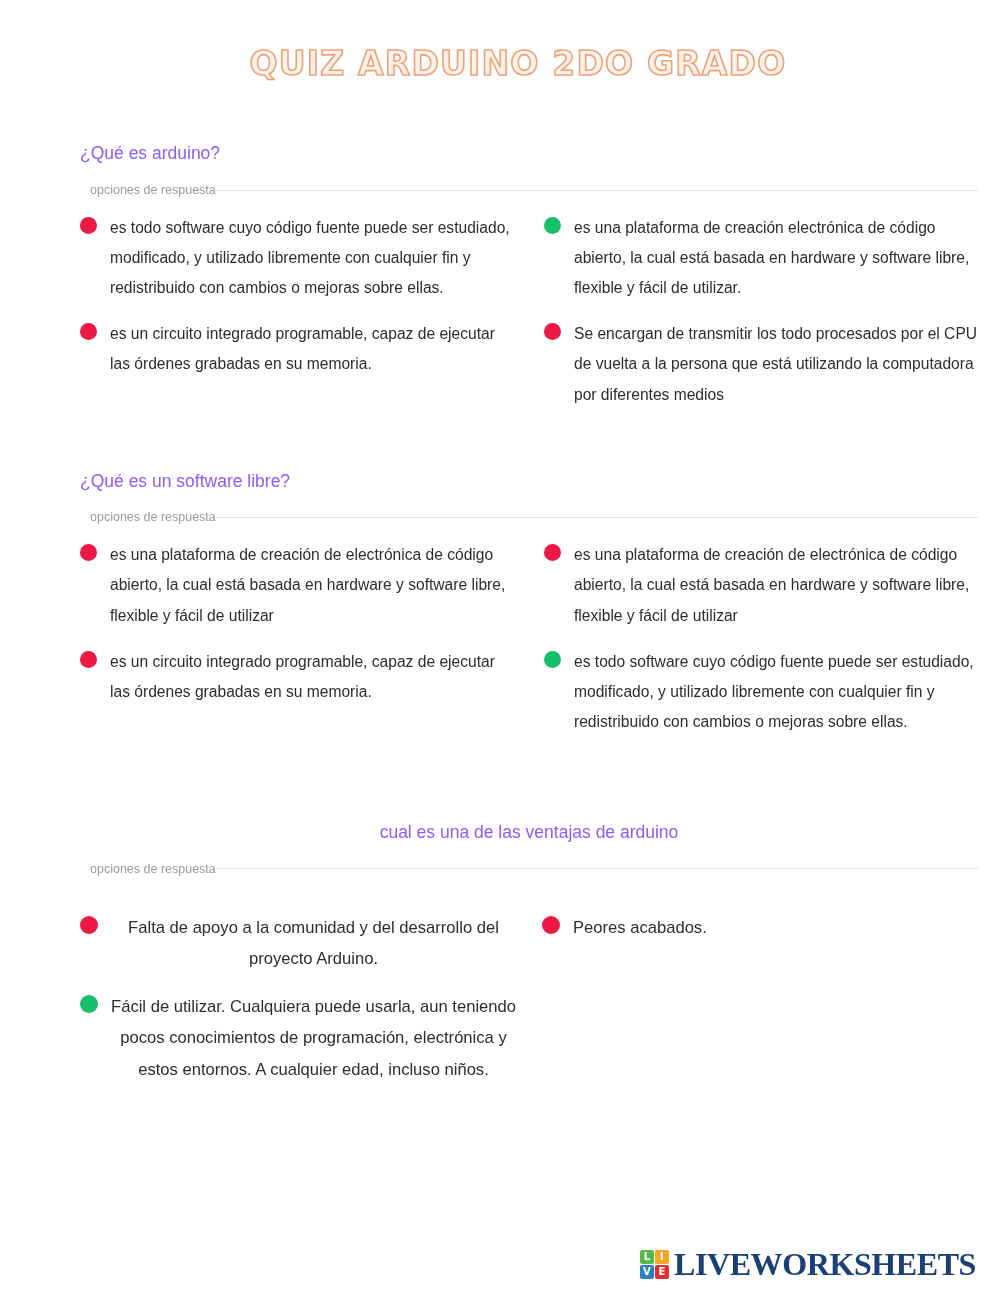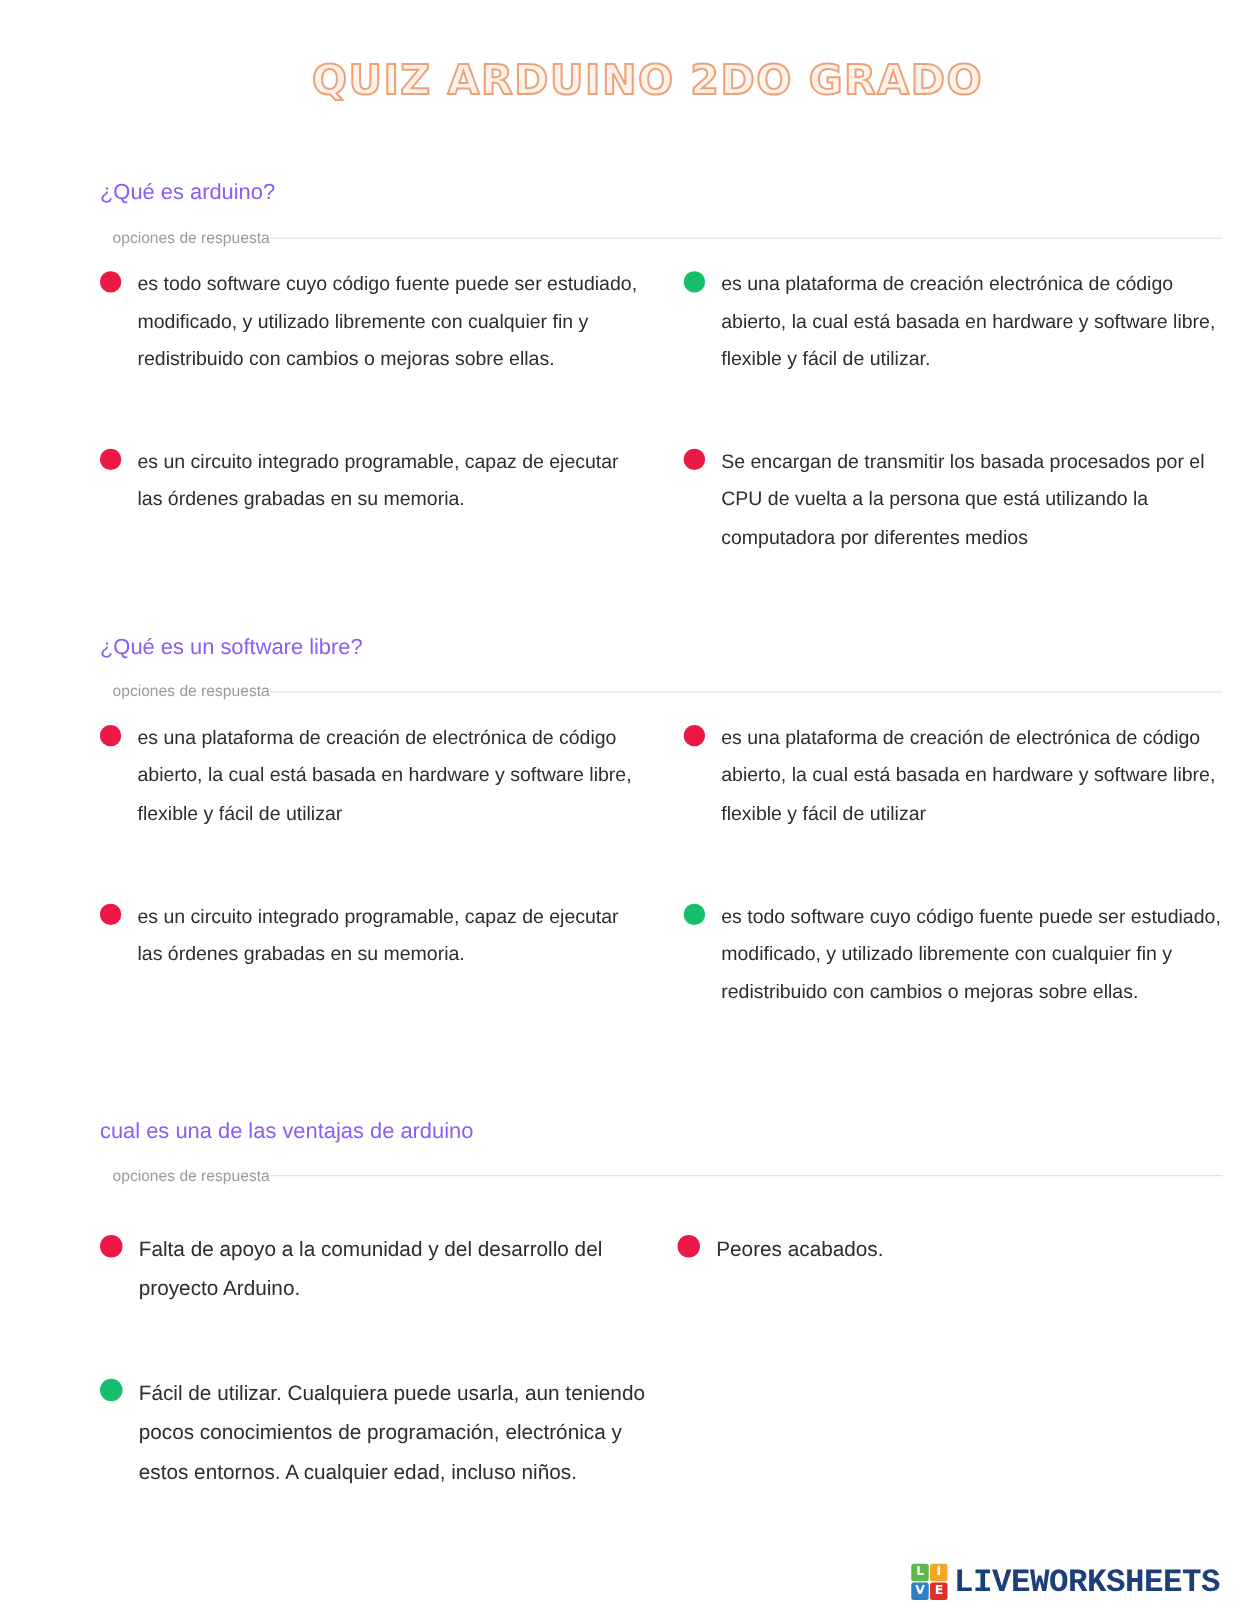--- a/index.html
+++ b/index.html
@@ -69,21 +69,20 @@
     height: 1px;
     background: #e3e3e3;
   }
 
   .options-grid {
     display: grid;
     grid-template-columns: 1fr 1fr;
     column-gap: 30px;
     row-gap: 0px;
     margin-top: 16px;
-    gap: 36px;
   }
 
   .option {
     display: flex;
     align-items: flex-start;
     gap: 13px;
     padding: 0 0 16px 0;
   }
 
   .bullet {
@@ -103,21 +102,21 @@
     font-family: "Liberation Sans", sans-serif;
   }
 
   
   .block-large .option-text { font-size: 16.6px; line-height: 1.9; }
   .block-large .bullet { width: 18px; height: 18px; }
   .block-large .options-grid { column-gap: 26px; margin-top: 36px; }
 
   .q1 { margin-top: 60px; }
   .q2 { margin-top: 44px; }
-  .q3 { margin-top: 68px; }
+  .q3 { margin-top: 68px; text-align: center; }
 
   
   .footer {
     position: absolute;
     right: 24px;
     bottom: 14px;
     display: flex;
     align-items: center;
     gap: 5px;
   }
@@ -137,22 +136,22 @@
     color: #ffffff;
     border-radius: 2px;
     line-height: 1;
   }
   .tile-l { background: #5cb84a; }
   .tile-i { background: #f5a623; }
   .tile-v { background: #2f7fc4; }
   .tile-e { background: #e0302e; }
 
   .logo-word {
-    font-family: Liberation Mono, monospace;
-    font-size: 26px;
+    font-family: Liberation Serif, serif;
+    font-size: 32px;
     font-weight: bold;
     color: #1c3f78;
     letter-spacing: -0.4px;
     line-height: 1;
   }
 </style>
 </head>
 <body>
 
 <div class="title-wrap">
@@ -177,21 +176,21 @@
       <div class="option">
         <span class="bullet green"></span>
         <span class="option-text">es una plataforma de creación electrónica de código abierto, la cual está basada en hardware y software libre, flexible y fácil de utilizar.</span>
       </div>
       <div class="option">
         <span class="bullet red"></span>
         <span class="option-text">es un circuito integrado programable, capaz de ejecutar las órdenes grabadas en su memoria.</span>
       </div>
       <div class="option">
         <span class="bullet red"></span>
-        <span class="option-text">Se encargan de transmitir los basada procesados por el CPU de vuelta a la persona que está utilizando la computadora por diferentes medios</span>
+        <span class="option-text">Se encargan de transmitir los todo procesados por el CPU de vuelta a la persona que está utilizando la computadora por diferentes medios</span>
       </div>
     </div>
   </div>
 
   <div class="question-block q2">
     <p class="question-text">¿Qué es un software libre?</p>
 
     <div class="options-label-row">
       <span class="options-label">opciones de respuesta</span>
       <span class="options-rule"></span>

